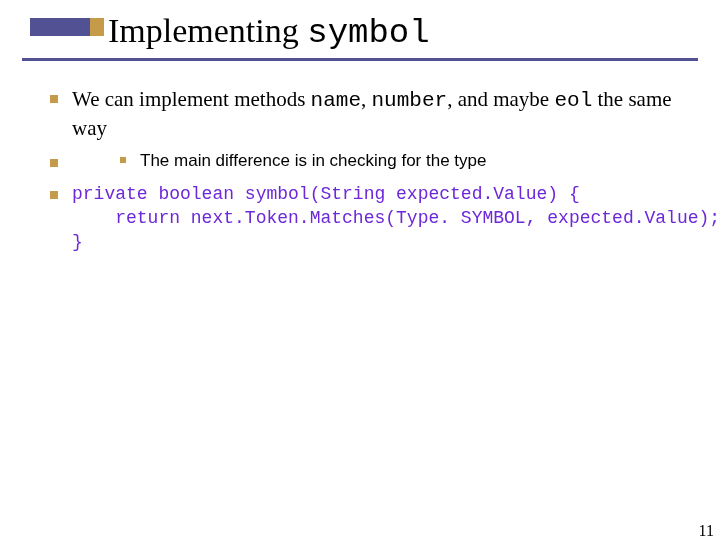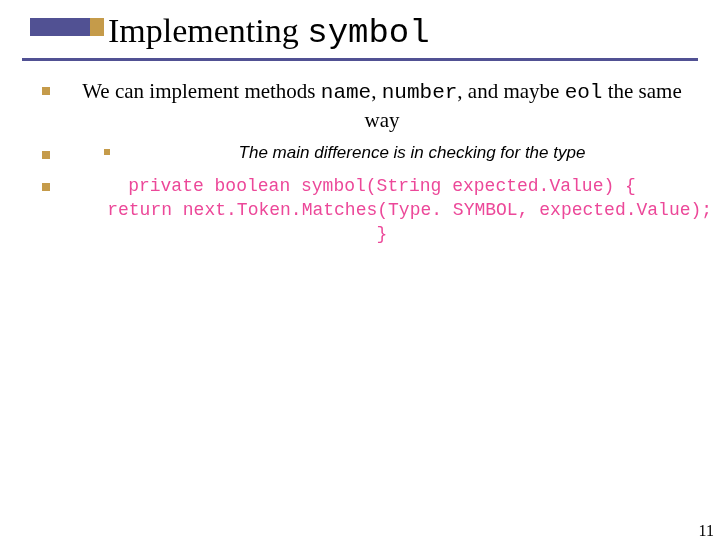--- a/index.html
+++ b/index.html
@@ -51,23 +51,22 @@
   .body {
     position: absolute;
     left: 38px;
     top: 78px;
     right: 20px;
     font-size: 21px;
     line-height: 1.28;
   }
   ul.bl {
     list-style: none;
-    margin: 0;
+    margin: 8px;
     padding: 0;
-    text-align: center;
   }
   ul.bl > li {
     position: relative;
     padding-left: 26px;
     margin-bottom: 6px;
   }
   ul.bl > li::before {
     content: "";
     position: absolute;
     left: 4px;
@@ -83,30 +82,29 @@
     margin-bottom: 4px;
   }
   ul.bl.sub > li::before {
     left: 2px;
     top: 0.45em;
     width: 6px;
     height: 6px;
   }
   .sub-wrap {
     margin: 8px 0 10px 38px;
-    font-style: italic;
   }
   .mono {
     font-family: "Courier New", Courier, monospace;
   }
   .code-block {
     font-family: "Courier New", Courier, monospace;
     font-size: 18px;
     line-height: 1.35;
-    color: #ec4899;
+    color: #6d28d9;
     white-space: pre;
     margin-left: 0;
     margin-top: 2px;
   }
   .page-num {
     position: absolute;
     right: 6px;
     bottom: 0;
     font-size: 16px;
     font-family: "Times New Roman", serif;

